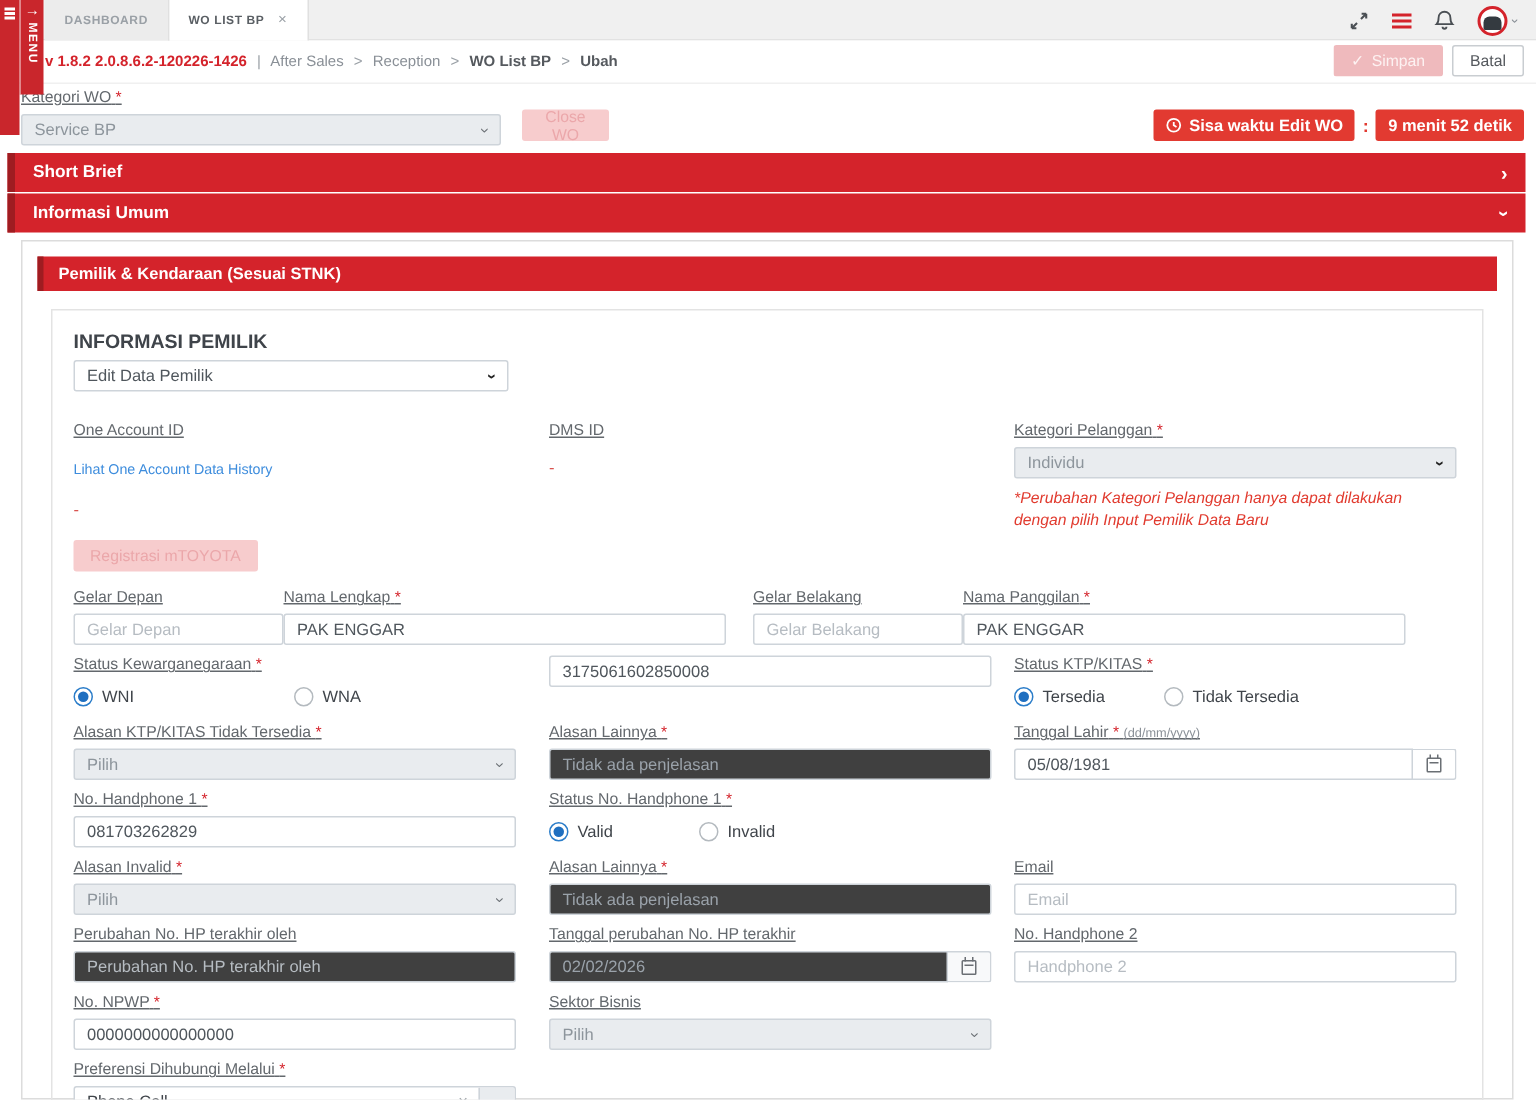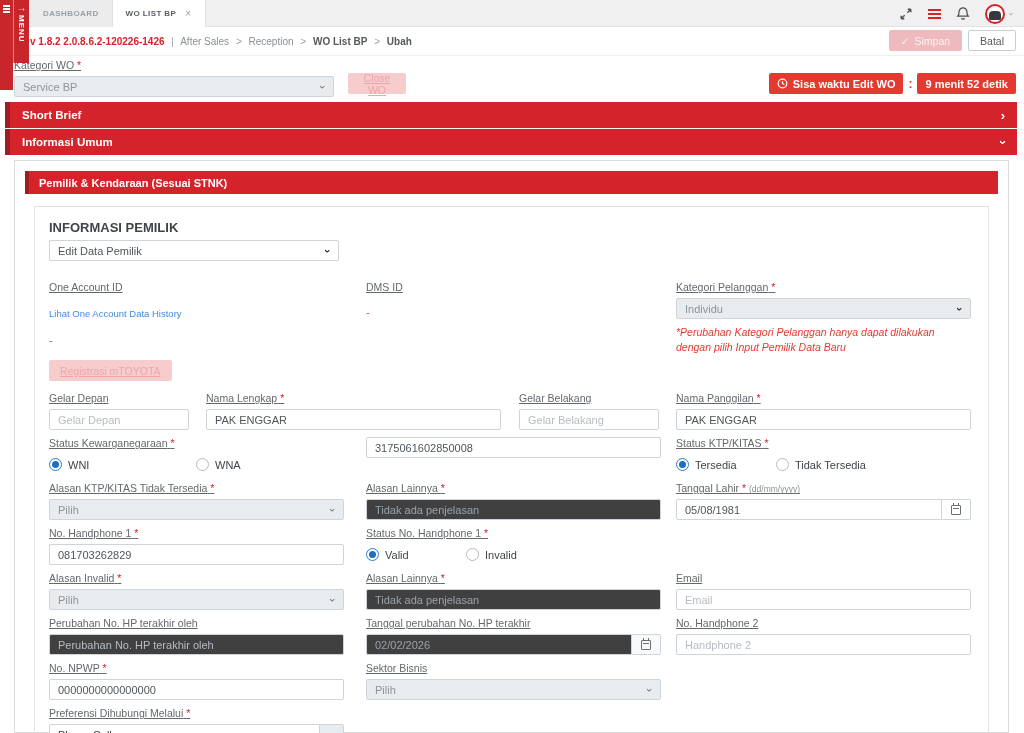--- a/index.html
+++ b/index.html
@@ -39,21 +39,21 @@
   .pipe { color:#9aa0a6; margin:0 4px; }
   .crumb { color:#8a9097; }
   .crumb.bold { color:#55595e; font-weight:bold; }
   .sep { color:#9aa0a6; margin:0 4px; }
 
   .btnrow { position:absolute; right:8px; top:30px; display:flex; gap:6px; z-index:3; }
   .btn { height:21px; padding:0 11px; font-size:10.5px; border-radius:2px; display:flex; align-items:center; gap:5px;
     border:1px solid transparent; cursor:pointer; font-family:inherit; }
   .btn-simpan { background:#efbabd; color:#fdf2f2; }
   .btn-batal { background:#fff; border-color:#c9cdd1; color:#55595e;align-items:center; }
-  .btn-pink { background:#f7cccd; color:#eba7aa; border:none;text-decoration:underline; }
+  .btn-pink { background:#f7cccd; color:#eba7aa; border:none; }
 
   
   .wo-block { position:absolute; left:14px; top:59px; }
   .flabel { display:block; font-size:10.5px; color:#63686d; margin-bottom:5px;text-decoration:underline; }
   .star { color:#d4232b; }
   .sel { height:21px; border:1px solid #ced4da; border-radius:2px; background:#fff; display:flex;
     align-items:center; justify-content:space-between; padding:0 8px; font-size:11px; color:#4f565c; cursor:pointer; }
   .sel.dis { background:#e9ecef; color:#8d959c; }
   .chev { display:inline-block; transform:rotate(90deg); font-size:11px; color:#6a6f74; }
   .wo-select { width:320px; }
@@ -74,21 +74,21 @@
   .card { position:absolute; top:160px; left:14px; width:995px; height:573px; background:#fff; border:1px solid #dcdcdc; }
   .card-title { margin:10px 10px 0 10px; height:23px; background:#d4232b; border-left:4px solid #9f1c21;
     color:#fff; font-weight:bold; font-size:11px; display:flex; align-items:center; padding-left:10px; }
   .fieldset { margin:12px 19px 0 19px; height:528px; border:1px solid #e3e3e3; padding:12px 14px; overflow:hidden; }
 
   .sec-title { font-weight:bold; color:#3f444a; font-size:13px; margin:1px 0 5px; }
   .mode-select { width:290px; }
 
   .row { display:flex; margin-bottom:7px; align-items:flex-start; }
   .c295 { width:295px; } .c140 { width:140px; }
-  .ml15 { margin-left:15px; } .ml17 { margin-left:17px; } .ml18 { margin-left:18px; } .ml22 { margin-left:22px; }
+  .ml15 { margin-left:15px; } .ml17 { } .ml18 { margin-left:18px; } .ml22 { margin-left:22px; }
 
   .inp { width:100%; height:21px; border:1px solid #ced4da; border-radius:2px; padding:0 8px;
     font-size:11px; color:#4f565c; font-family:inherit; background:#fff; }
   .inp:disabled { background:#404040; color:#9aa2aa; }
   ::placeholder { color:#b6bcc2; opacity:1; }
 
   .oa-row { margin-top:20px; margin-bottom:0; }
   .link { display:inline-block; color:#3e8ddd; font-size:9.5px; margin-top:10px; cursor:pointer; }
   .dash { color:#d9534f; font-size:11px; }
   .dash.oa { display:block; margin-top:15px; }

